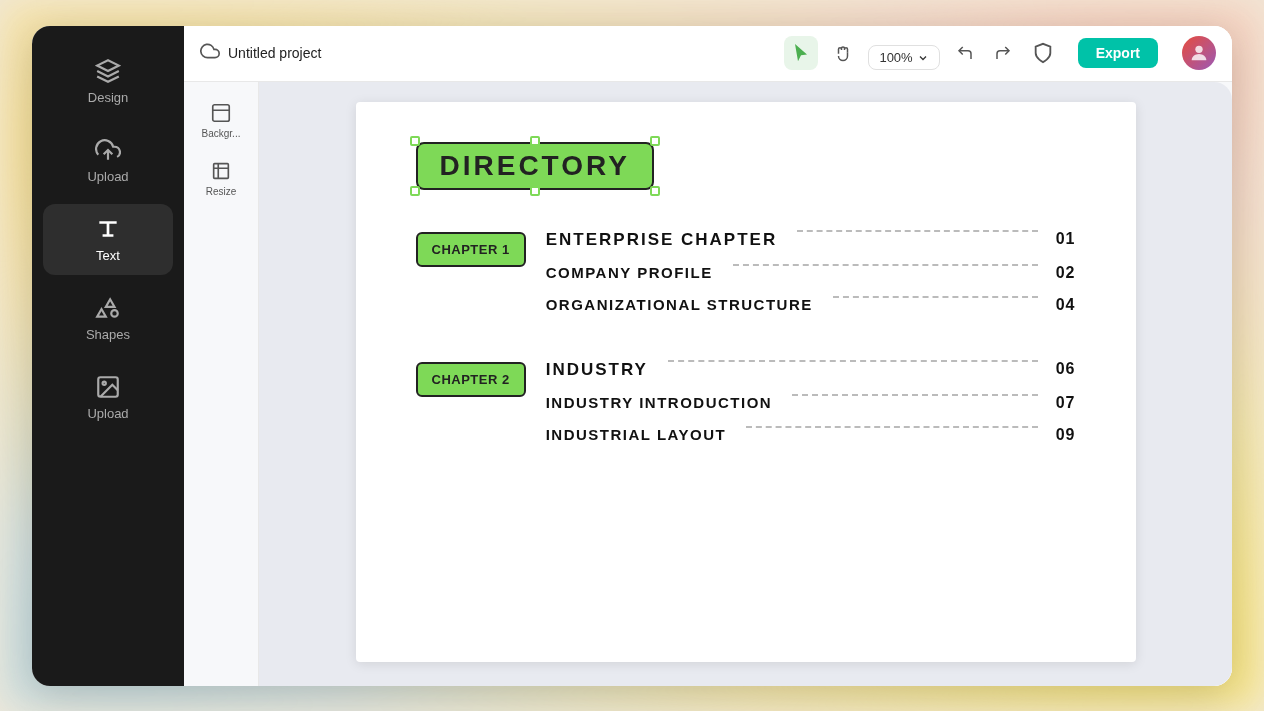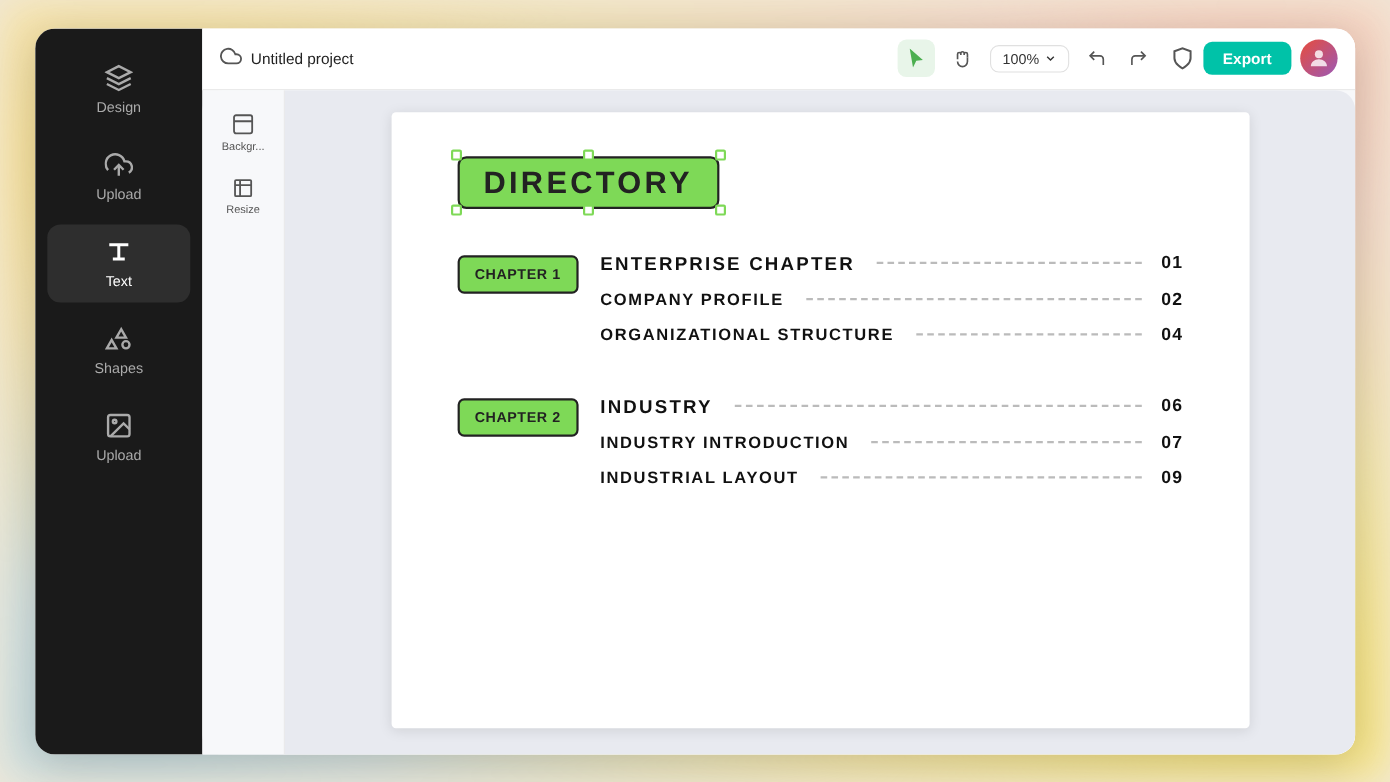--- a/index.html
+++ b/index.html
@@ -108,21 +108,21 @@
     }
 
     .project-title {
       font-size: 14px;
       font-weight: 500;
       color: #222;
     }
 
     .topbar-center {
       display: flex;
-      align-items: center;
+      align-items: flex-end;
       gap: 8px;
     }
 
     .tool-btn {
       width: 34px;
       height: 34px;
       border-radius: 8px;
       border: none;
       background: transparent;
       cursor: pointer;
@@ -148,21 +148,21 @@
     }
 
     .undo-redo {
       display: flex;
       gap: 4px;
     }
 
     .topbar-right {
       display: flex;
       align-items: center;
-      gap: 8px;
+      gap: 24px;
     }
 
     .export-btn {
       background: #00c2a8;
       color: #fff;
       border: none;
       border-radius: 8px;
       padding: 7px 18px;
       font-size: 14px;
       font-weight: 600;
@@ -291,21 +291,21 @@
       flex-shrink: 0;
       margin-top: 2px;
     }
 
     .chapter-entries {
       flex: 1;
     }
 
     .entry-row {
       display: flex;
-      align-items: center;
+      align-items: flex-start;
       margin-bottom: 14px;
     }
 
     .entry-title {
       font-size: 15px;
       font-weight: 800;
       letter-spacing: 1.5px;
       color: #111;
       white-space: nowrap;
       margin-right: 10px;

